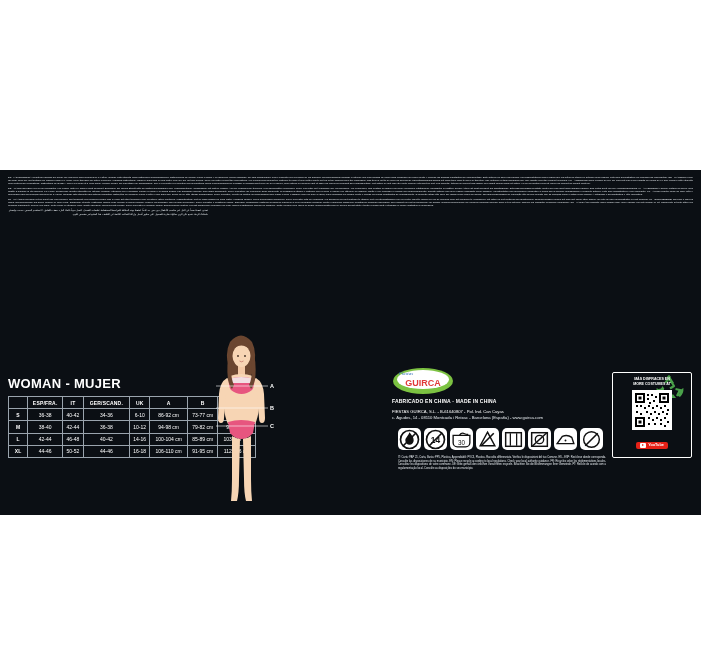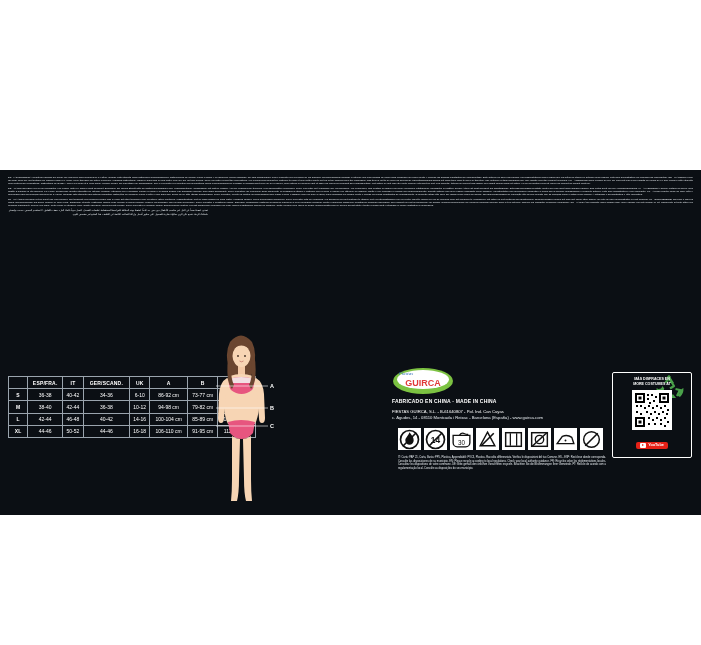--- a/index.html
+++ b/index.html
@@ -138,21 +138,21 @@
     top: 62px;
     width: 205px;
     display: flex;
     gap: 3px;
     align-items: center;
   }
   .picto-box {
     width: 31px;
     height: 22px;
     background: #ffffff;
-    border-radius: 0;
+    border-radius: 5px;
     position: relative;
     overflow: hidden;
   }
   .picto-box svg { display: block; }
 
   #materials {
     position: absolute;
     left: 398px;
     top: 90px;
     width: 208px;
@@ -232,20 +232,21 @@
   <div class="legal">
     <p>ES - ¡ADVERTENCIA! Mantener alejado del fuego. No conviene para menores de 14 años. Guarde esta etiqueta para posteriores comprobaciones. Instrucciones de lavado: Lavar a mano y en agua fría. Secar colgando. No usar blanqueador. 100% Poliester con exepción de los adornos. Recomendamos planchar el artículo con una plancha de vapor para conseguir un mejor efecto y corregir las arrugas resultantes del empaquetado. Este artículo no sirve para dormir. Los padres/tutores deben vigilar que los niños no utilicen el artículo como pijama. Foto solo demostrativa (no incluidos los vinculantes). EN - WARNING! Keep far away from fire. Not suitable for children under 14 years. Keep this label for future reference. Washing instructions: Wash by hand and in cold water. Line dry. Do not use bleach. 100% polyester except the decorations. We recommend ironing the costume to make it look better and to get rid of the wrinkles from the packaging. This item is not to be worn as sleepwear. Parents/guardians should not allow their child to sleep in this item. The pictures on this packaging may vary slightly from the product enclosed. FR - ATTENTION! Tenir éloigné du feu. Ne convient pas à des enfants de moins de 14 ans. Garder cette étiquette pour d'ultérieurs vérifications. Instructions de lavage : Laver à la main et à l'eau froide. Sécher pendu. Ne pas utiliser de blanchisseur. 100 % Polyester à l'exception des décorations. Nous recommandons de repasser le déguisement avec un fer à vapeur, pour obtenir un meilleur effet et lisser les plis créés pendant son emquaquetage. Cet article ne doit pas être porté comme vêtement de nuit. Les parents / tuteurs ne doivent pas laisser leur enfant dormir dans cet article. La ou les photos peuvent varier par rapport au produit contenu.</p>
     <p>DE - WARNHINWEIS! Von Feuer fernhalten. Für Kinder unter 14 Jahren nicht geeignet. Bewahren Sie dieses Etikett bitte für späteres Nachfragen auf. Waschanleitung: Handwäsche mit kaltem Wasser. Auf der Wäscheleine trocknen. Kein Bleichmittel verwenden. 100% Polyester mit Ausnahme der Verzierungen. Wir empfehlen, das Kostüm zu bügeln um beim Verpacken entstandene Knickfalten zu glätten. Dieser Artikel ist nicht geeignet als Nachtwäsche. Eltern/Erziehungsberechtigte sollten ihr Kind nicht darin schlafen lassen. Das Fotos dient nur zur Veranschaulichung. IT - AVVERTENZA! Tenere lontano da fuoco. Non adatto a bambini di età inferiore a 14 anni. Conservare questa etichetta per ulteriori verifiche. Istruzioni per il lavaggio: Lavare a mano e in acqua fredda. Far asciugare appeso. Non usare sbiancanti. 100% poliestere ad eccezione degli ornamenti. Si consiglia di stirare il costume con un ferro a vapore per ottenere un migliore effetto e per eliminare le pieghe del confezionamento. Questo articolo non deve essere indossato come pigiama. I genitori/tutori non dovrebbero consentire a propri figli di dormire indossandolo il presente articolo. Foto solo dimostrativa e non vincolante. PT - AVISO! Manter longe do fogo. Não é apropriado para as crianças menores de 14 anos. Guardar esta etiqueta para futuras consultas. Instruções de lavagem: Lavar à mão e com água fria. Secar ao ar. Não utilizar branqueador. 100% Poliéster, exceto os efeitos. Recomendamos que passe a ferro o disfarce com um ferro a vapor, para conseguir um melhor efeito e corrigir os vincos resultantes do embalamento. O presente artigo não deve ser usado como roupa de dormir. Os pais/encarregados de educação não devem permitir que as crianças usem o artigo como pijama. A fotografia é demonstrativa e não vinculativa.</p>
     <p>NL - WAARSCHUWING! Uit de buurt van vuur houden. Niet geschikt voor kinderen jonger dan 14 jaar. Dit etiket bewaren voor eventuele latere controles. Wasinstructies: met de hand wassen in koud water. Hangend drogen. Geen bleekmiddel gebruiken. 100% Polyester mits de versiering. Wij adviseren om het kostuum te strijken met een stoomstrijkijzer om een beter effect te krijgen en om de kreukels door het inpakken te verwijderen. Dit artikel is niet bestemd als nachtkleding. Ouders/voogden mogen het kind niet hierin laten slapen. De foto is enkel demonstratief en niet bindend. PL - OSTRZEŻENIE! Trzymać z dala od ognia. Nieodpowiednie dla dzieci poniżej 14 roku życia. Zachować etykietę. Instrukcje prania: Prać ręcznie w zimnej wodzie. Suszyć na wieszaku. Nie używać wybielaczy. 100% poliester z wyjątkiem ozdób. Zalecamy prasowanie kostiumu żelazkiem parowym w celu uzyskania lepszego efektu i usunięcia zagnieceń powstałych podczas pakowania. Ten produkt nie jest przeznaczony do spania. Rodzice/opiekunowie nie powinni pozwalać dziecku spać w tym artykule. Zdjęcie ma charakter wyłącznie poglądowy. CS - VAROVÁNÍ! Udržujte mimo dosah ohně. Není vhodné pro děti mladší 14 let. Uschovejte si tento štítek pro pozdější nahlédnutí. Pokyny pro praní: Perte ručně ve studené vodě. Sušte zavěšené. Nepoužívejte bělidlo. 100% polyester s výjimkou ozdob. Doporučujeme kostým vyžehlit napařovací žehličkou pro lepší vzhled a odstranění záhybů po zabalení. Tento výrobek není určen ke spaní. Rodiče/opatrovníci by neměli dovolit dítěti v tomto výrobku spát. Fotografie je pouze ilustrativní a nezávazná.</p>
   </div>
   <div class="rtl">تحذير! احفظ بعيداً عن النار. غير مناسب للأطفال دون سن 14 عاماً. احتفظ بهذه البطاقة للمراجعة المستقبلية. تعليمات الغسيل: اغسل يدوياً بالماء البارد. جفف بالتعليق. لا تستخدم المبيض. 100% بوليستر باستثناء الزينة. ننصح بكي الزي بمكواة بخارية للحصول على مظهر أفضل وإزالة التجاعيد الناتجة عن التغليف. هذا المنتج غير مخصص للنوم.</div>
 
   <div id="lower">
 
     <div id="leftcol">
+      <div id="product-title">WOMAN - MUJER</div>
       <table class="sizes">
         <thead>
           <tr>
             <th class="sizecol"></th>
             <th>ESP/FRA.</th>
             <th>IT</th>
             <th>GER/SCAND.</th>
             <th>UK</th>
             <th>A</th>
             <th>B</th>

